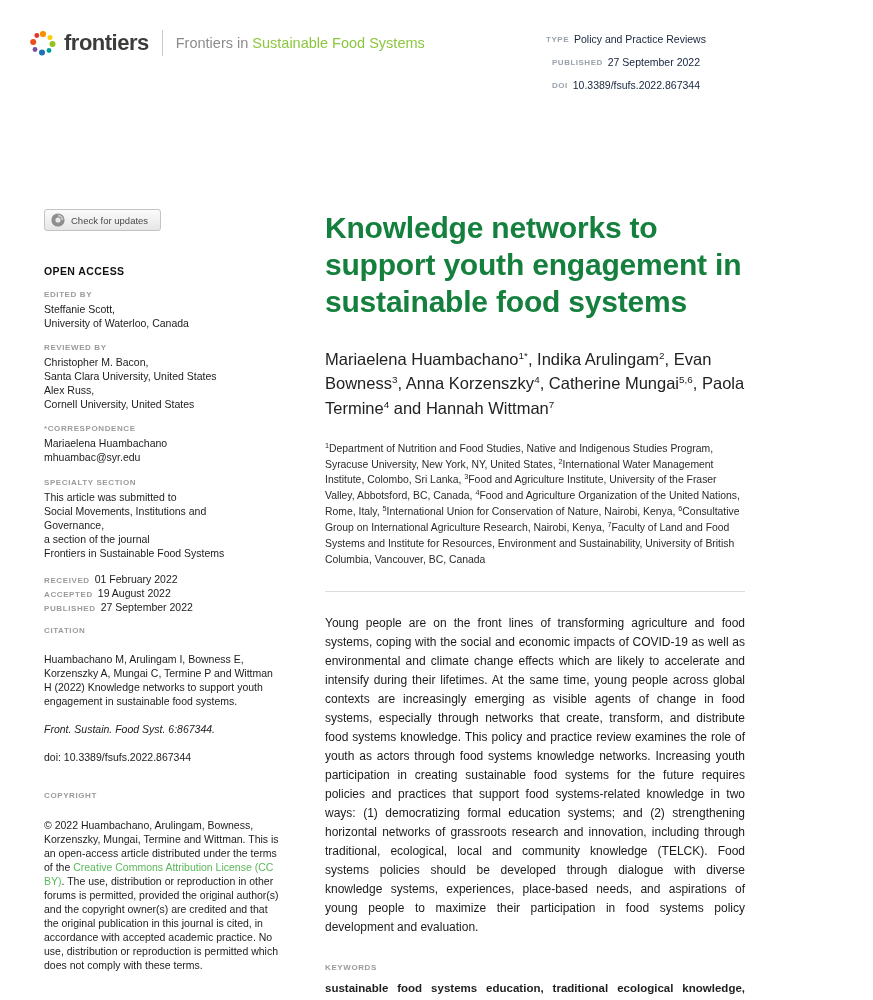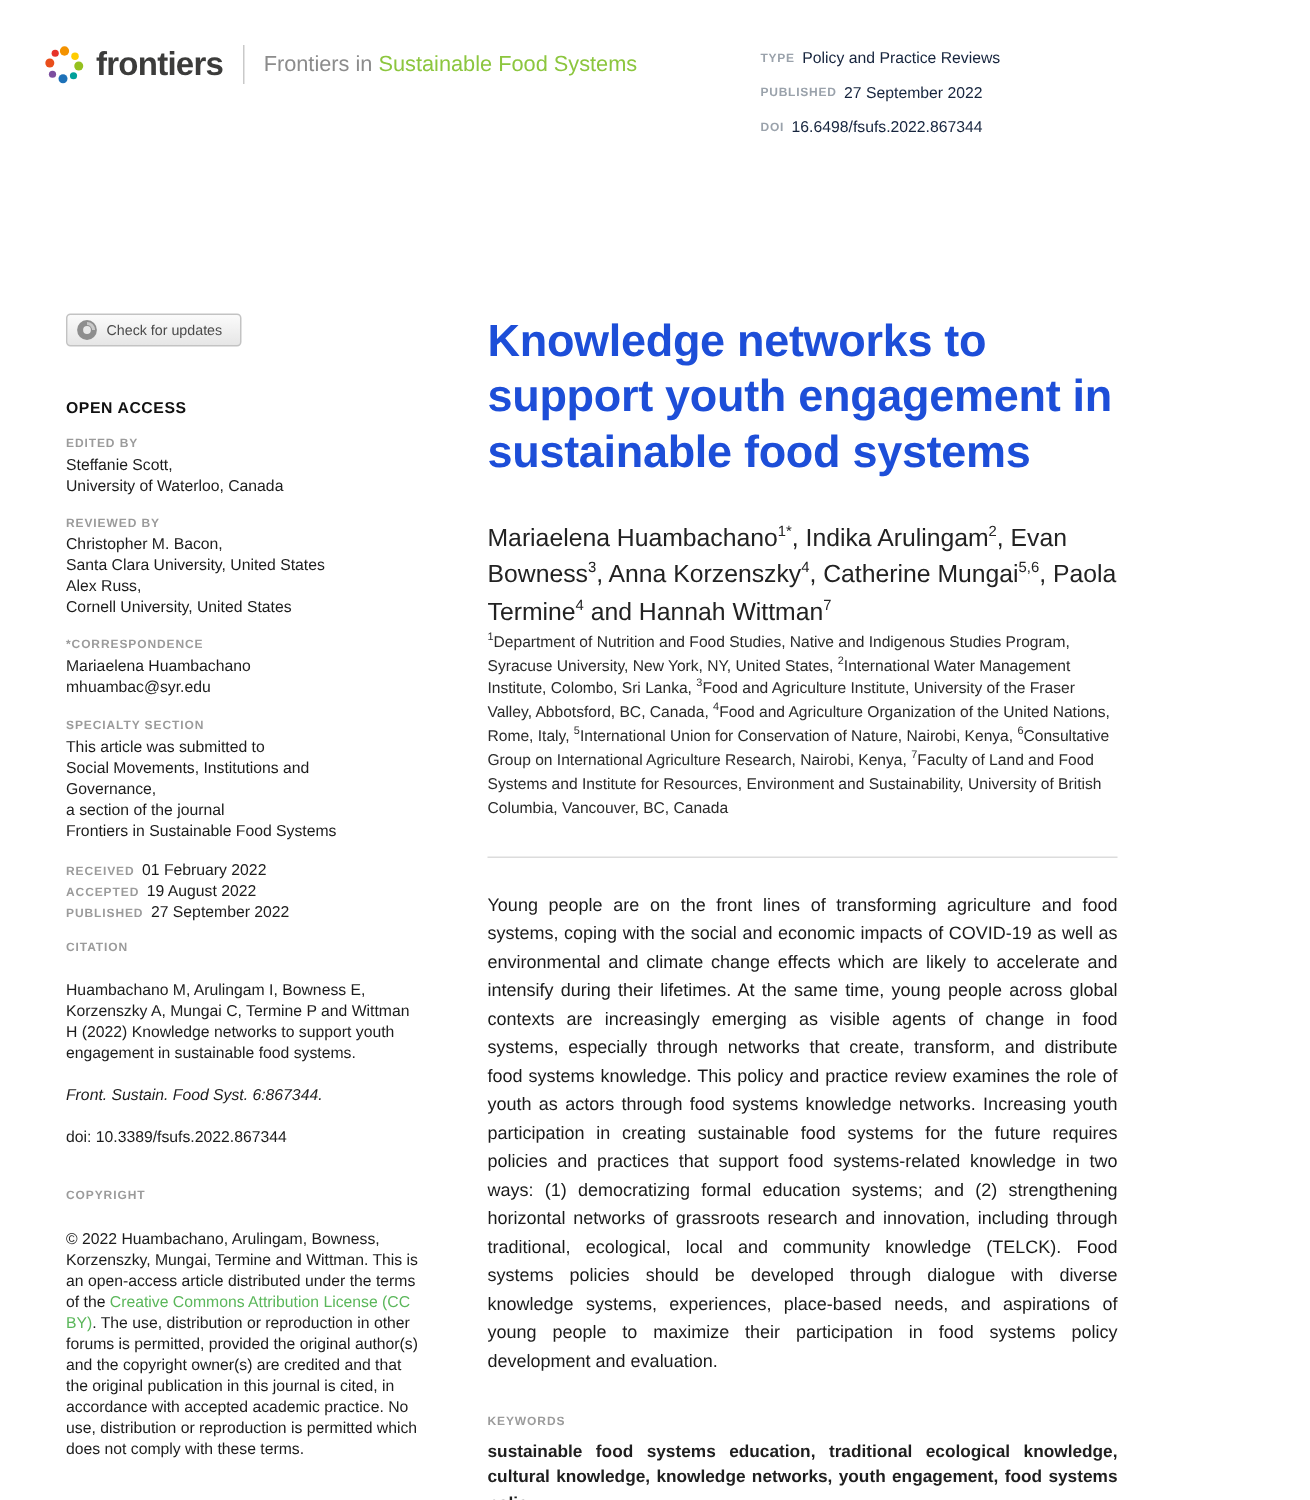--- a/index.html
+++ b/index.html
@@ -15,21 +15,21 @@
   .page{width:773px;height:1000px;background:#fff;position:relative;overflow:hidden;}
 
   
   .header{display:flex;justify-content:space-between;align-items:flex-start;padding:26px 28px 0 30px;}
   .brand-row{display:flex;align-items:center;margin-top:4px;}
   .logo-dots{width:26px;height:26px;margin-right:8px;flex:0 0 auto;}
   .brand-name{font-size:22px;font-weight:bold;color:#3C3C3B;letter-spacing:-0.5px;}
   .brand-divider{width:1px;height:26px;background:#C9C9C9;margin:0 13px;}
   .journal-line{font-size:14.5px;color:#8C8C8C;}
   .journal-line .jname{color:var(--brand-green);}
-  .header-meta{margin-top:2px;min-width:238px;}
+  .header-meta{margin-top:2px;min-width:238px;text-align:center;}
   .meta-row{margin-bottom:3px;line-height:1.25;}
   .meta-label{color:#9AA2AB;font-size:8px;font-weight:bold;letter-spacing:0.5px;margin-right:5px;vertical-align:1px;}
   .meta-value{color:var(--meta-navy);font-size:10.5px;}
 
   
   .body{display:flex;padding:0 28px 0 44px;margin-top:112px;}
   .sidebar{width:237px;flex:0 0 auto;}
   .main{flex:1;margin-left:44px;}
 
   
@@ -42,22 +42,22 @@
   .sb-label{color:var(--label-gray);font-size:8px;font-weight:bold;letter-spacing:0.6px;margin-bottom:3px;}
   .sb-text{font-size:10.5px;line-height:1.34;white-space:pre-line;color:#1C1C1C;}
   .sb-inline{font-size:10.5px;margin-top:2px;color:#1C1C1C;}
   .sb-inline .sb-label{display:inline;margin-right:5px;}
   .sb-block{display:block;}
   .italic{font-style:italic;}
   .green-link{color:var(--link-green);text-decoration:none;cursor:pointer;}
   .email-link{color:#1C1C1C;text-decoration:none;cursor:pointer;display:block;}
 
   
-  .title{font-size:30px;line-height:1.24;font-weight:bold;color:#1d4ed8;letter-spacing:-0.2px;margin:0 0 26px 0;max-width:540px;}
-  .authors{font-size:16.5px;line-height:1.5;color:#222;max-width:525px;}
+  .title{font-size:30px;line-height:1.24;font-weight:bold;color:#15803d;letter-spacing:-0.2px;margin:0 0 26px 0;max-width:540px;}
+  .authors{font-size:16.5px;line-height:1.5;color:#222;margin-bottom:20px;max-width:525px;}
   .authors sup{font-size:60%;line-height:0;}
   .affiliations{font-size:10.4px;line-height:1.52;color:#2B2B2B;max-width:540px;}
   .affiliations sup{font-size:70%;line-height:0;}
   .rule{border:none;border-top:1px solid #DCDCDC;margin:24px 0 22px 0;}
   .abstract{font-size:12px;line-height:1.58;text-align:justify;color:#1B1B1B;margin:0;}
   .kw-label{margin-top:26px;color:var(--label-gray);font-size:8px;font-weight:bold;letter-spacing:0.6px;}
   .keywords{margin-top:8px;font-size:11.5px;font-weight:bold;line-height:1.55;text-align:justify;color:#1F1F1F;}
 </style>
 </head>
 <body>
@@ -84,21 +84,21 @@
       </span>
     </div>
     <div class="header-meta">
       <div class="meta-row">
         <span class="meta-label">TYPE</span><span class="meta-value">Policy and Practice Reviews</span>
       </div>
       <div class="meta-row">
         <span class="meta-label">PUBLISHED</span><span class="meta-value">27 September 2022</span>
       </div>
       <div class="meta-row">
-        <span class="meta-label">DOI</span><span class="meta-value">16.6498/fsufs.2022.867344</span>
+        <span class="meta-label">DOI</span><span class="meta-value">10.3389/fsufs.2022.867344</span>
       </div>
     </div>
   </div>
 
   <div class="body">
 
     <div class="sidebar">
 
       <div class="check-updates">
         <svg class="crossmark" viewBox="0 0 14 14">

